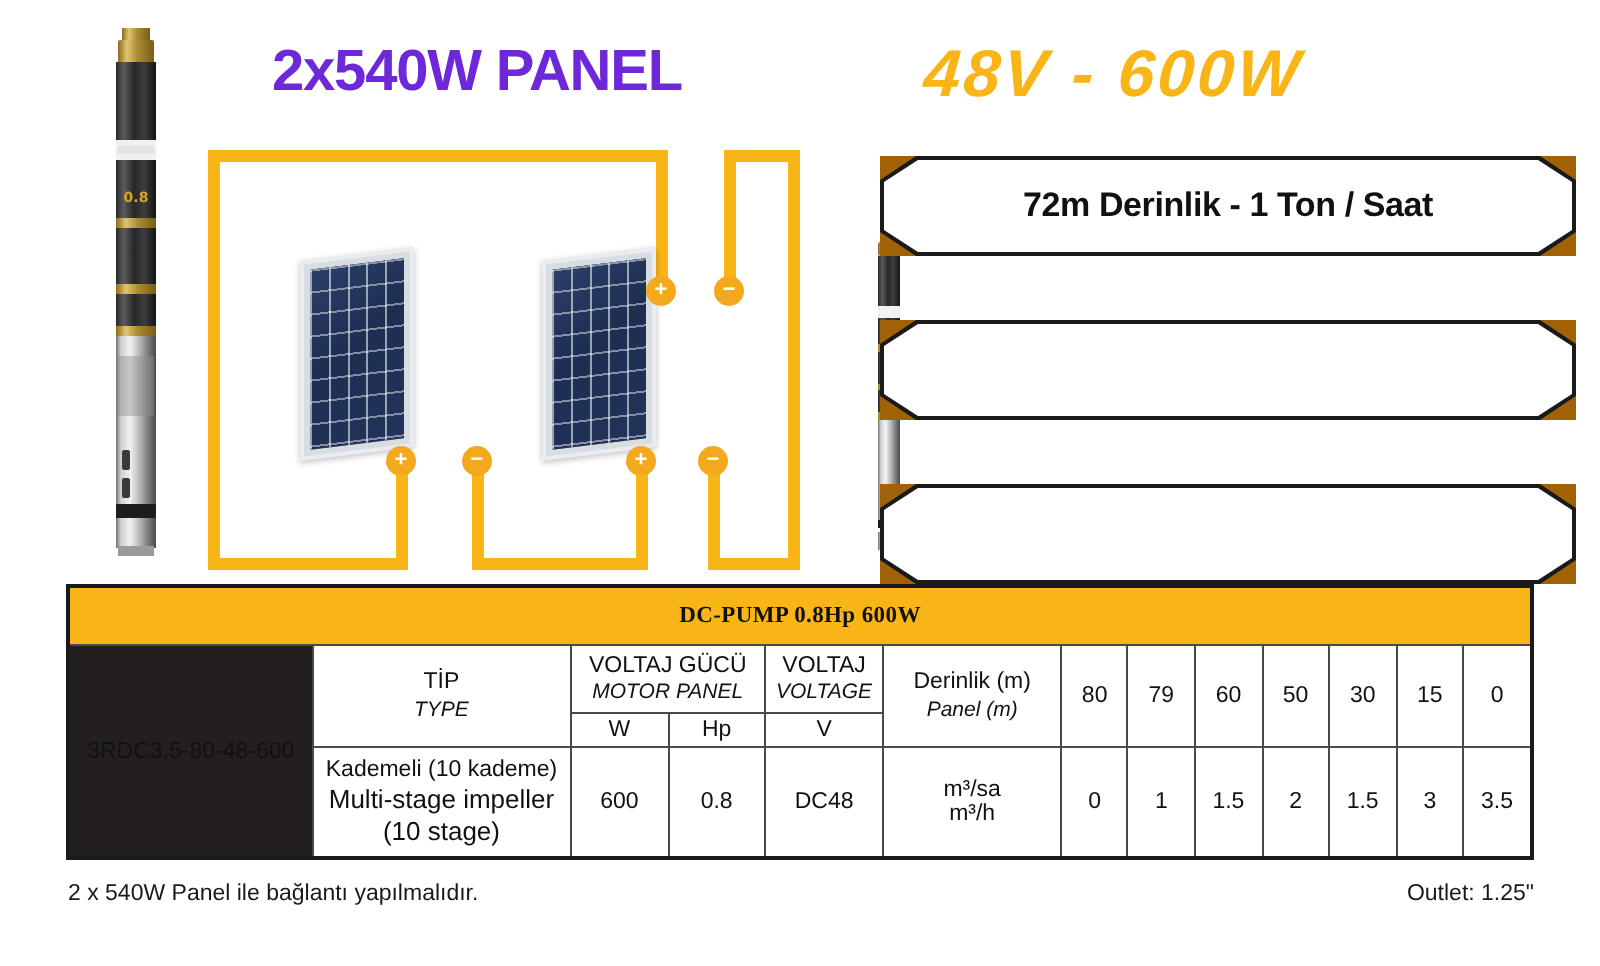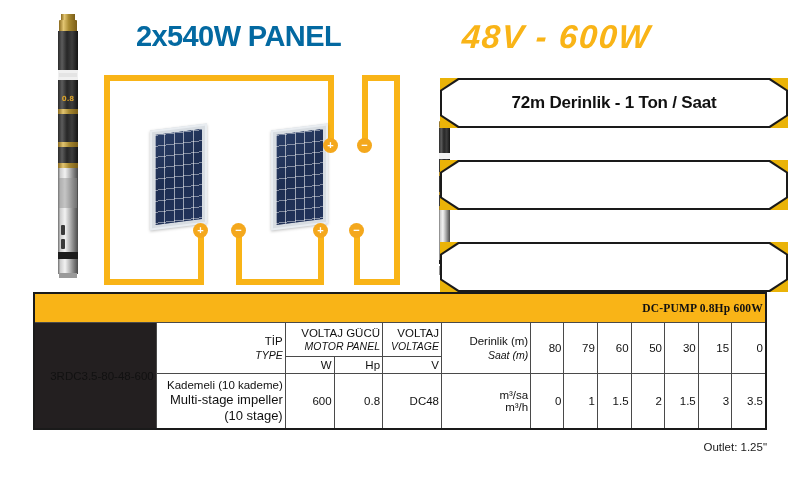--- a/index.html
+++ b/index.html
@@ -9,21 +9,21 @@
     position:relative;overflow:hidden;
   }
   .root{position:absolute;inset:0;}
 
   
   .hero-pump{position:absolute;left:48px;top:10px;width:40px;height:272px;}
 
   
   .title-panel{
     position:absolute;left:136px;top:20px;
-    font-size:29px;font-weight:bold;color:#0369a1;
+    font-size:29px;font-weight:bold;color:#6d28d9;
     letter-spacing:-0.6px;
   }
   .title-volt{
     position:absolute;left:462px;top:18px;
     font-size:33px;font-weight:bold;color:#F9B417;
     letter-spacing:1.5px;font-style:italic;
     transform:skewX(-4deg);
   }
 
   
@@ -53,21 +53,21 @@
       #22325a;
   }
 
   
   .mini-pump{position:absolute;left:332px;top:48px;width:17px;height:160px;}
 
   
   .badges{position:absolute;left:440px;top:78px;width:348px;}
   .badge{
     position:relative;height:50px;margin-bottom:32px;
-    background:#eab308;
+    background:#a16207;
     display:flex;align-items:center;justify-content:center;
   }
   .badge .bshape{
     position:absolute;inset:0;
     background:#1a1a1a;
     -webkit-clip-path:polygon(18px 0,calc(100% - 18px) 0,100% 12px,100% calc(100% - 12px),calc(100% - 18px) 100%,18px 100%,0 calc(100% - 12px),0 12px);
     clip-path:polygon(18px 0,calc(100% - 18px) 0,100% 12px,100% calc(100% - 12px),calc(100% - 18px) 100%,18px 100%,0 calc(100% - 12px),0 12px);
   }
   .badge .bshape:after{
     content:"";position:absolute;left:2px;top:2px;right:2px;bottom:2px;
@@ -80,21 +80,21 @@
     font-size:17px;font-weight:bold;color:#111;letter-spacing:-0.2px;
   }
 
   
   .spec-table{
     position:absolute;left:33px;top:292px;width:734px;
     border:2px solid #1a1a1a;border-collapse:collapse;
   }
   .spec-table td,.spec-table th{
     border:1px solid #4a4a4a;
-    text-align:right;vertical-align:middle;
+    text-align:center;vertical-align:middle;
     font-size:11.5px;color:#111;padding:1px 2px;
   }
   .ttitle{
     background:#F9B417;border:none!important;
     font-family:"Liberation Serif", serif;
     font-size:19px;font-weight:bold;color:#111;
     height:26px;letter-spacing:0.2px;
   }
   .model-cell{
     background:#231f20;color:#fff;font-size:11.5px;
@@ -256,21 +256,21 @@
       <td colspan="2">
         <span class="tr-lbl">VOLTAJ GÜCÜ</span>
         <span class="en-lbl">MOTOR PANEL</span>
       </td>
       <td>
         <span class="tr-lbl">VOLTAJ</span>
         <span class="en-lbl">VOLTAGE</span>
       </td>
       <td class="headcol" rowspan="2">
         <span class="tr-lbl">Derinlik (m)</span>
-        <span class="en-lbl">Saat (m)</span>
+        <span class="en-lbl">Panel (m)</span>
       </td>
       <td class="numcol" rowspan="2">80</td>
       <td class="numcol" rowspan="2">79</td>
       <td class="numcol" rowspan="2">60</td>
       <td class="numcol" rowspan="2">50</td>
       <td class="numcol" rowspan="2">30</td>
       <td class="numcol" rowspan="2">15</td>
       <td class="numcol" rowspan="2">0</td>
     </tr>
     <tr class="sub">
@@ -295,15 +295,16 @@
       <td>1</td>
       <td>1.5</td>
       <td>2</td>
       <td>1.5</td>
       <td>3</td>
       <td>3.5</td>
     </tr>
   </tbody>
     </table>
 
+  <div class="foot-left">2 x 540W Panel ile bağlantı yapılmalıdır.</div>
   <div class="foot-right">Outlet: 1.25"</div>
 
 </div>
 
 </body></html>

